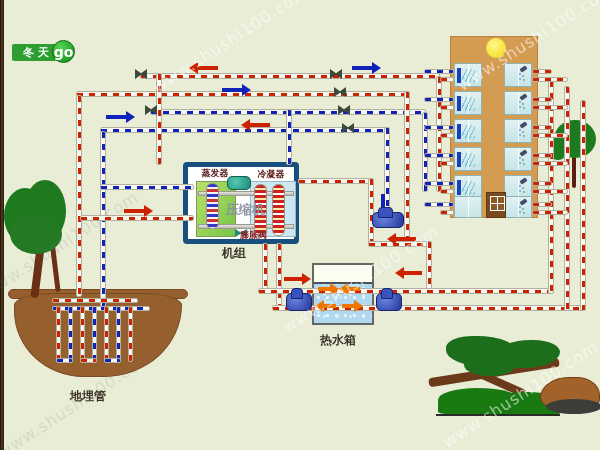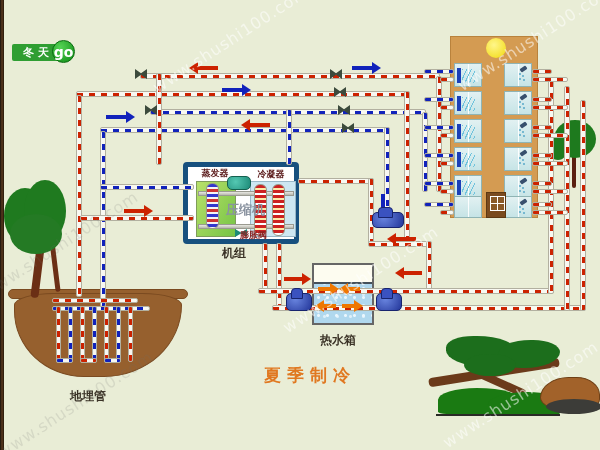--- a/index.html
+++ b/index.html
@@ -301,19 +301,18 @@
       <div class="valve" style="left: 330px; top: 69px;"></div>
       <div class="valve" style="left: 334px; top: 87px;"></div>
       <div class="valve" style="left: 338px; top: 105px;"></div>
       <div class="valve" style="left: 342px; top: 123px;"></div>
       <div class="pump" style="left: 286px; top: 293px; width: 26px; height: 18px;"></div>
       <div class="pump" style="left: 376px; top: 293px; width: 26px; height: 18px;"></div>
       <div class="pump" style="left: 372px; top: 212px; width: 32px; height: 16px;"></div>
     </div>
 
   <div class="lbl" style="left:70px;top:388px">地埋管</div>
-  <div class="abs season">夏季制冷</div>
 
   <div class="abs badge">冬天</div>
   <div class="abs gocirc">go</div>
 
   <div class="abs edge"></div>
 </div>
 
 </body></html>

